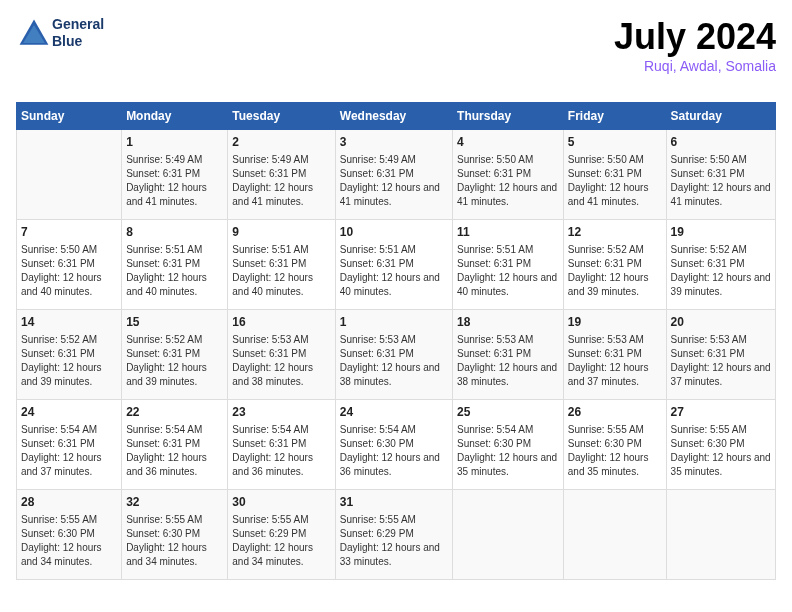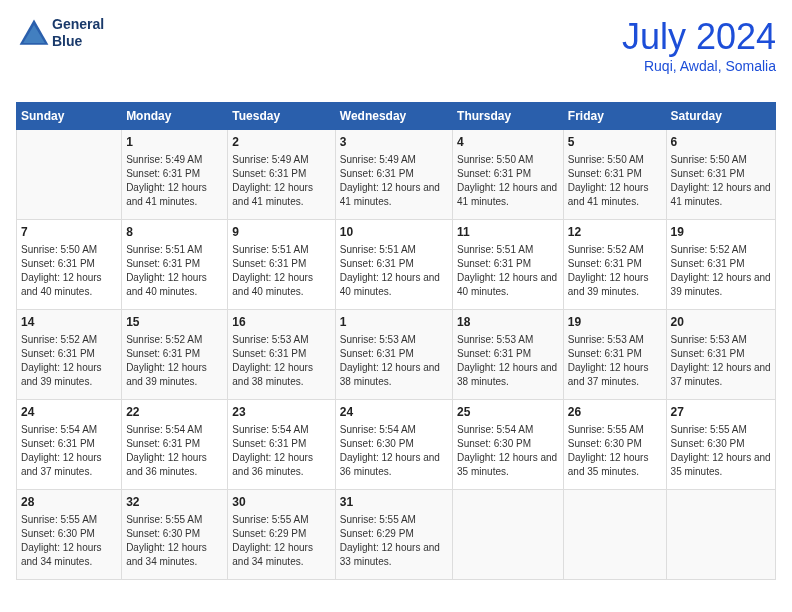--- a/index.html
+++ b/index.html
@@ -30,26 +30,26 @@
     }
     .logo-icon {
       width: 36px;
       height: 36px;
     }
     .title-block {
       text-align: right;
     }
     .title-block h1 {
       font-size: 36px;
-      color: #1d4ed8;
-      font-weight: normal;
+      color: #000000;
+      font-weight: bold;
     }
     .title-block p {
       font-size: 14px;
-      color: #1d4ed8;
+      color: #8b5cf6;
     }
     table {
       width: 100%;
       border-collapse: collapse;
       font-size: 11px;
       margin-top: 28px;
     }
     thead tr {
       background-color: #2a5fac;
       color: #fff;

